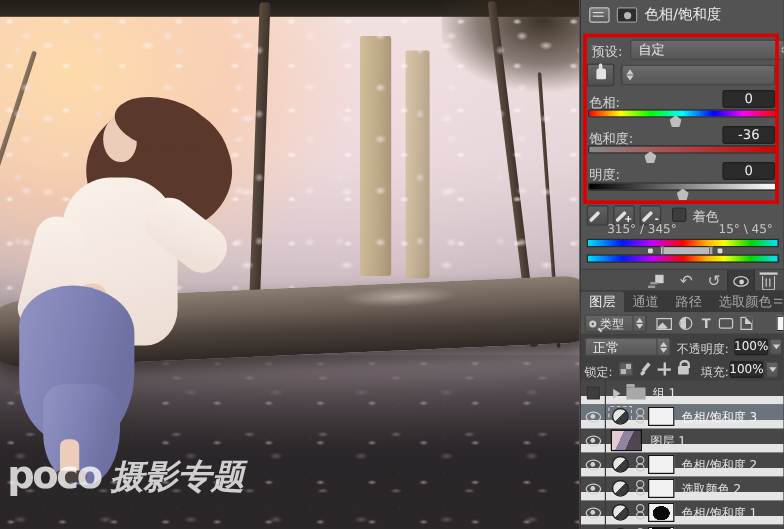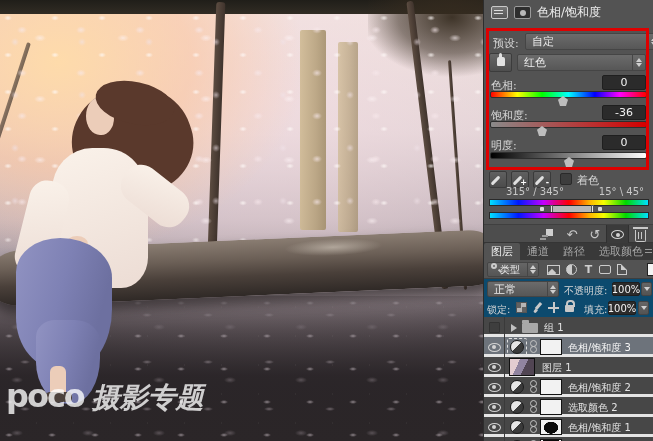--- a/index.html
+++ b/index.html
@@ -95,27 +95,27 @@
   .ic-clip::before{content:"";position:absolute;right:0;top:0;width:7px;height:7px;background:#cfcfcf;}
   .ic-clip::after{content:"";position:absolute;left:0;bottom:0;width:6px;height:2px;background:#9a9a9a;box-shadow:2px -3px 0 #9a9a9a;}
   .glyph{color:#c8c8c8;font-size:13px;line-height:1;}
   .eye{display:inline-block;width:13px;height:9px;border:1px solid #d2d2d2;border-radius:50%;position:relative;}
   .eye::after{content:"";position:absolute;left:50%;top:50%;width:4px;height:4px;margin:-2px 0 0 -2px;background:#d2d2d2;border-radius:50%;}
   .ic-trash{width:11px;height:12px;position:relative;border:1px solid #c8c8c8;border-top:none;border-radius:0 0 2px 2px;margin-top:3px;}
   .ic-trash::before{content:"";position:absolute;left:-3px;top:-3px;width:15px;height:2px;background:#c8c8c8;}
   .ic-trash::after{content:"";position:absolute;left:2px;top:2px;width:1px;height:7px;background:#c8c8c8;box-shadow:3px 0 0 #c8c8c8;}
 
   
-  .layers{position:absolute;left:0;top:243px;width:170px;height:198px;background:#0c4a6e;}
+  .layers{position:absolute;left:0;top:243px;width:170px;height:198px;background:#404040;}
   .tabs{position:absolute;left:0;top:0;width:170px;height:17px;background:#393939;display:flex;align-items:stretch;}
   .tab{padding:0 7px;font-size:11px;color:#a6a6a6;display:flex;align-items:center;}
   .tab.active{background:#535353;color:#f0f0f0;border-radius:2px 2px 0 0;}
   .tab-menu{position:absolute;right:2px;top:6px;width:7px;height:1px;background:#9a9a9a;box-shadow:0 3px 0 #9a9a9a;}
   .filterrow{position:absolute;left:0;top:17px;width:170px;height:19px;background:#535353;border-bottom:1px solid #3e3e3e;}
-  .kindcombo{position:absolute;left:3px;top:2px;width:52px;height:15px;background:linear-gradient(180deg,#666,#555);border:1px solid #444;border-radius:2px;display:flex;align-items:flex-start;color:#e8e8e8;font-size:10px;}
+  .kindcombo{position:absolute;left:3px;top:2px;width:52px;height:15px;background:linear-gradient(180deg,#666,#555);border:1px solid #444;border-radius:2px;display:flex;align-items:center;color:#e8e8e8;font-size:10px;}
   .mag{width:6px;height:6px;border:2px solid #ccc;border-radius:50%;position:relative;margin:0 3px 0 3px;flex:none;}
   .mag::after{content:"";position:absolute;left:5px;top:5px;width:4px;height:2px;background:#ccc;transform:rotate(45deg);}
   .fic{position:absolute;top:3px;width:15px;height:13px;display:flex;align-items:center;justify-content:center;color:#cfcfcf;font-size:11px;font-weight:bold;}
   .ic-img{width:13px;height:10px;border:1px solid #ccc;position:relative;overflow:hidden;}
   .ic-img::after{content:"";position:absolute;left:1px;bottom:-2px;width:6px;height:6px;background:#ccc;transform:rotate(45deg);}
   .ic-half{width:11px;height:11px;border-radius:50%;border:1px solid #ccc;background:linear-gradient(90deg,#ccc 50%,transparent 50%);}
   .ic-rect{width:12px;height:9px;border:1px solid #ccc;border-radius:2px;}
   .ic-page{width:10px;height:11px;border:1px solid #ccc;position:relative;}
   .ic-page::after{content:"";position:absolute;right:-1px;top:-1px;border:3px solid #535353;border-left-color:#ccc;border-bottom-color:#ccc;}
   .whiteswatch{position:absolute;right:-2px;top:3px;width:9px;height:13px;background:#f5f5f5;border:1px solid #222;}
@@ -128,21 +128,21 @@
   .ic-checker{width:11px;height:11px;border:1px solid #555;background:conic-gradient(#b5b5b5 25%,#616161 0 50%,#b5b5b5 0 75%,#616161 0);}
   .ic-brush{width:12px;height:12px;position:relative;}
   .ic-brush::before{content:"";position:absolute;left:5px;top:0;width:3px;height:8px;background:#c8c8c8;transform:rotate(40deg);}
   .ic-brush::after{content:"";position:absolute;left:2px;top:7px;width:3px;height:4px;background:#c8c8c8;border-radius:0 0 2px 2px;transform:rotate(40deg);}
   .ic-move{width:11px;height:11px;position:relative;}
   .ic-move::before{content:"";position:absolute;left:0;top:5px;width:11px;height:1.5px;background:#c8c8c8;}
   .ic-move::after{content:"";position:absolute;left:5px;top:0;width:1.5px;height:11px;background:#c8c8c8;}
   .ic-lock{width:9px;height:7px;background:#c8c8c8;border-radius:1px;position:relative;margin-top:5px;}
   .ic-lock::before{content:"";position:absolute;left:1px;top:-5px;width:5px;height:5px;border:2px solid #c8c8c8;border-bottom:none;border-radius:4px 4px 0 0;}
   .list{position:absolute;left:0;top:74px;width:170px;height:124px;background:#474747;overflow:hidden;}
-  .lrow{position:absolute;left:0;width:170px;height:20px;border-bottom:3px solid #e5e5e5;}
+  .lrow{position:absolute;left:0;width:170px;height:20px;border-bottom:7px solid #e5e5e5;}
   .lrow.selected{background:#6d737b;}
   .eyewell{position:absolute;left:0;top:0;width:21px;height:20px;border-right:1px solid #3a3a3a;display:flex;align-items:center;justify-content:center;}
   .emptywell{width:11px;height:11px;background:#3e3e3e;border:1px solid #333;border-radius:1px;}
   .l-tri{position:absolute;left:27px;top:7px;width:0;height:0;border-top:4px solid transparent;border-bottom:4px solid transparent;border-left:6px solid #c0c0c0;}
   .folder{position:absolute;left:38px;top:6px;width:16px;height:10px;background:#a8a8a8;border-radius:1px;}
   .folder::before{content:"";position:absolute;left:0;top:-3px;width:7px;height:3px;background:#a8a8a8;border-radius:1px 1px 0 0;}
   .adjic{position:absolute;left:26px;top:3px;width:14px;height:14px;border-radius:50%;border:1px solid #1d1d1d;background:linear-gradient(135deg,#e6e6e6 50%,#3a3a3a 50%);}
   .target-brackets{position:absolute;left:23px;top:1px;width:20px;height:18px;border:1px dashed #e0e0e0;border-radius:2px;}
   .link8{position:absolute;left:45px;top:3px;width:8px;height:14px;}
   .link8::before{content:"";position:absolute;left:1px;top:0;width:5px;height:5px;border:1px solid #c4c4c4;border-radius:50%;}
@@ -209,21 +209,20 @@
         <span class="stepper">
             <span class="tri-up"></span>
             <span class="tri-dn"></span>
           </span>
       </div>
 
       <div class="hand-btn">
         <span class="hand-glyph"></span>
       </div>
       <div class="dropdown" style="left:33px;top:54px;width:129px;">
-        <span class="dd-text">红色</span>
         <span class="stepper">
             <span class="tri-up"></span>
             <span class="tri-dn"></span>
           </span>
       </div>
 
       <span class="p-label" style="left:7px;top:78px;">色相:</span>
       <div class="valbox" style="left:118px;top:75px;">0</div>
       <div class="slider sl-hue" style="top:91px;"></div>
       <div class="thumb" style="left:79px;top:96px;"></div>

